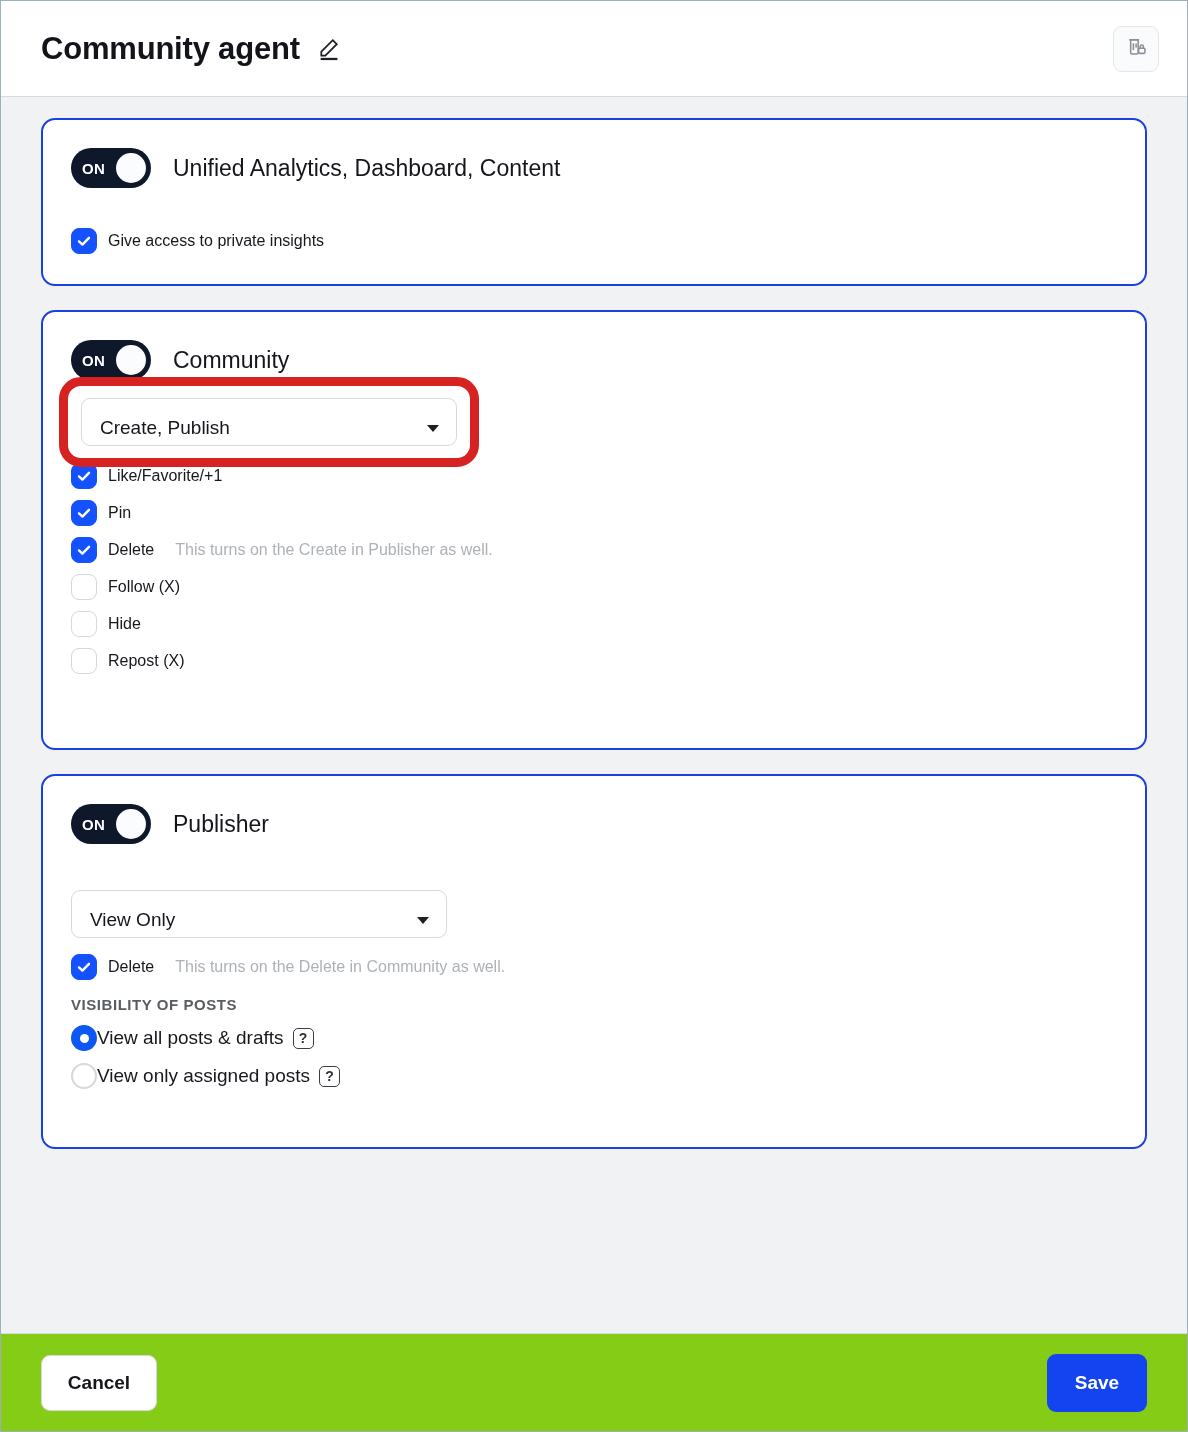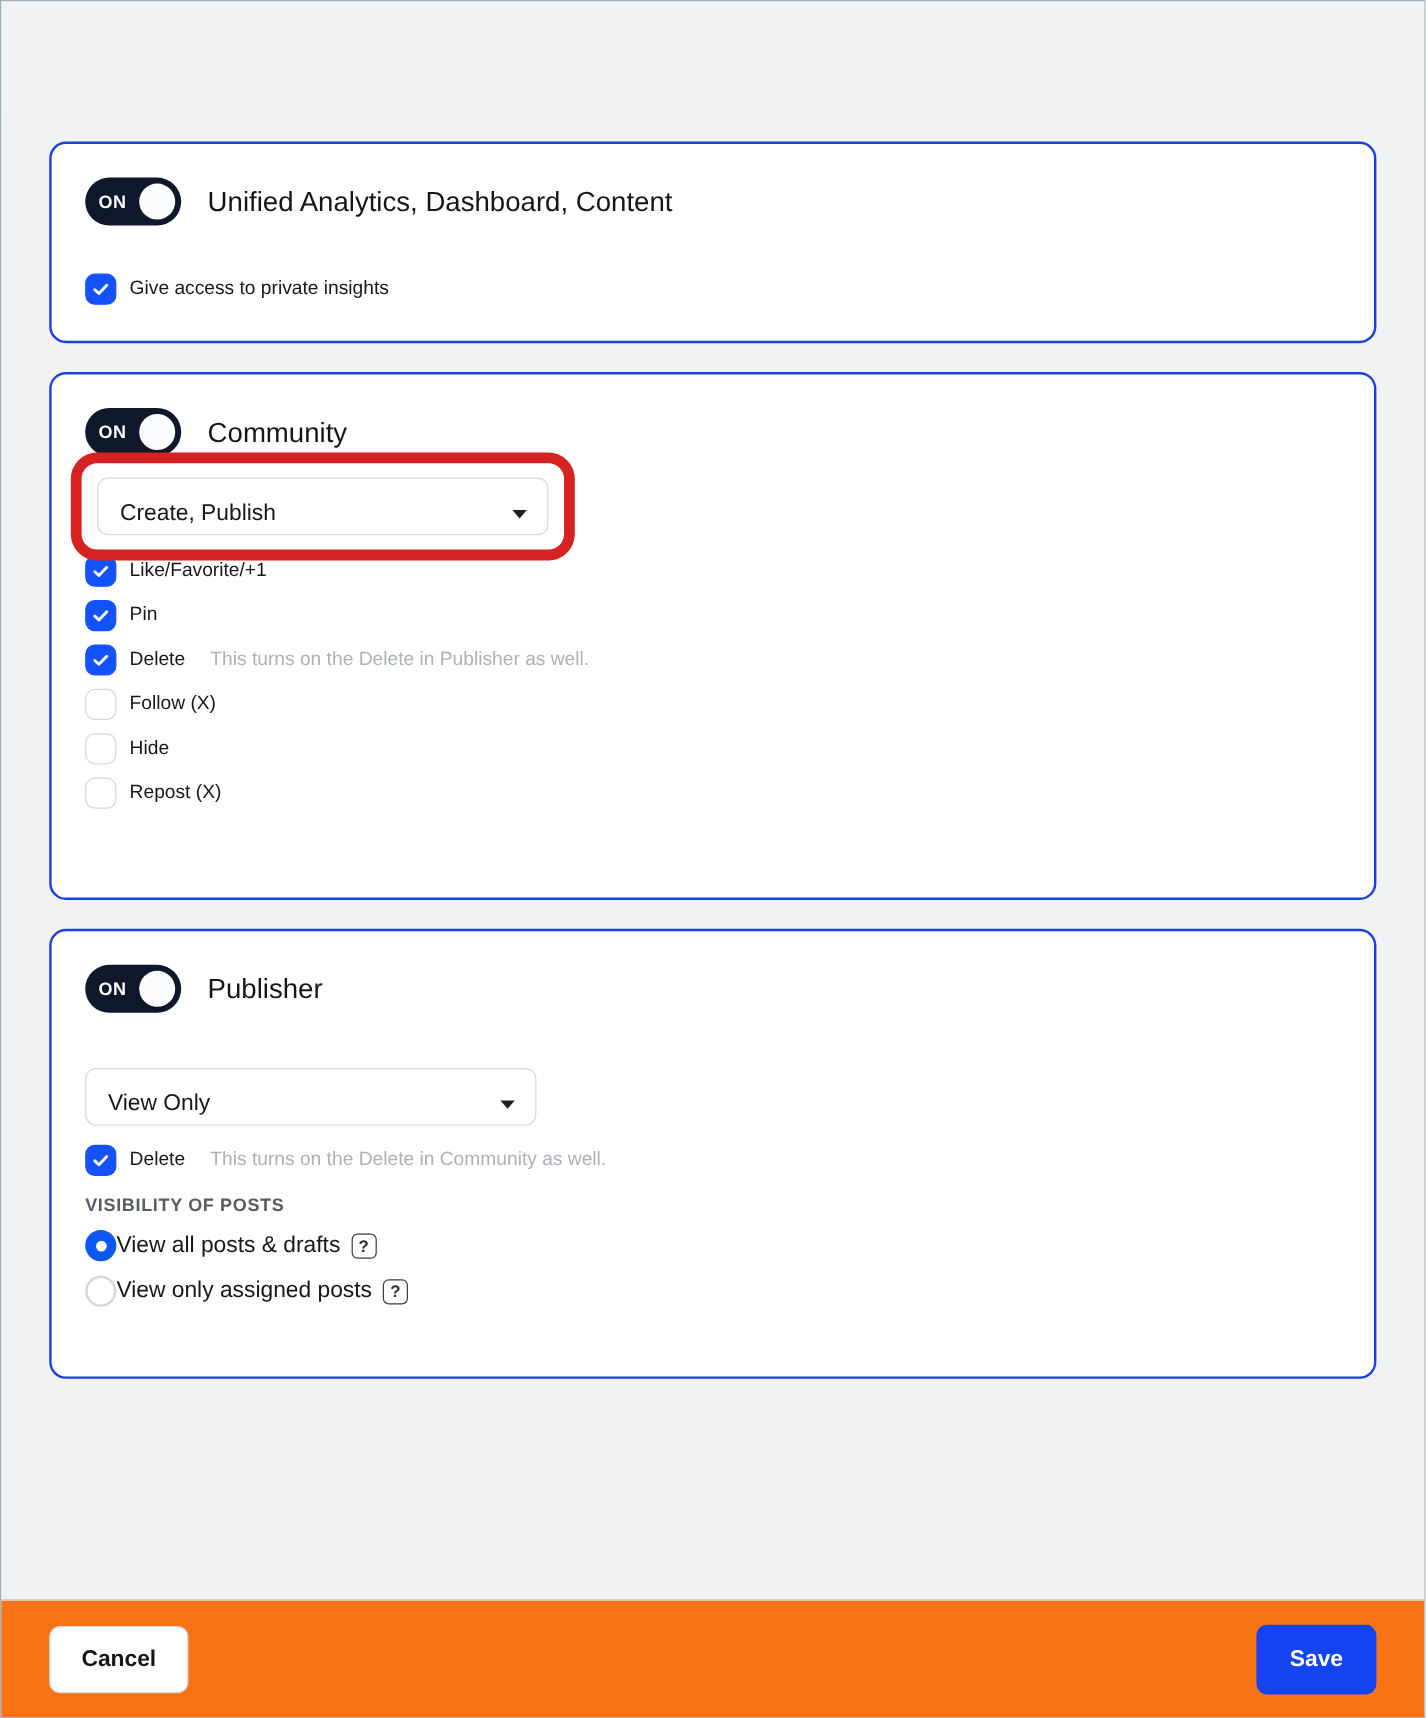--- a/index.html
+++ b/index.html
@@ -223,21 +223,21 @@
     letter-spacing: 0.55px;
     color: #585c64;
     margin: 12px 0 6px 0;
   }
 
   
   .footer {
     position: absolute;
     left: 0; right: 0; bottom: 0;
     height: 98px;
-    background: #f97316;
+    background: #84cc16;
     border-top: 1px solid #d7dade;
     display: flex;
     align-items: center;
     padding: 0 40px;
   }
   .btn-cancel {
     height: 56px;
     min-width: 116px;
     padding: 0 22px;
     border: 1px solid #d6d9de;
@@ -262,20 +262,42 @@
     color: #ffffff;
     cursor: pointer;
     font-family: "Liberation Sans", sans-serif;
   }
 </style>
 </head>
 <body>
 
 <div class="screen">
 
+  <div class="header">
+    <div class="title">Community agent</div>
+    <span class="edit-icon">
+      <svg width="26" height="26" viewBox="0 0 24 24" fill="none" stroke="#1d1f25" stroke-width="1.6">
+        <path d="M15.5 3.8l3.7 3.7L8.6 18.1H4.9v-3.7z"></path>
+        <line x1="4.3" y1="21.2" x2="19.8" y2="21.2" stroke-width="2.1"></line>
+      </svg>
+    </span>
+    <div class="header-spacer"></div>
+    <div class="trash-btn">
+      <span>
+        <svg width="25" height="25" viewBox="0 0 24 24" fill="none" stroke="#8a8f97" stroke-width="1.5">
+          <line x1="5" y1="5.6" x2="14.5" y2="5.6"></line>
+          <path d="M6.4 5.6h7.2v12.2a1.4 1.4 0 01-1.4 1.4H7.8a1.4 1.4 0 01-1.4-1.4z"></path>
+          <line x1="9" y1="9" x2="9" y2="15.4"></line>
+          <line x1="11.6" y1="9" x2="11.6" y2="13"></line>
+          <rect x="14.1" y="13.6" width="6" height="5" rx="1"></rect>
+          <path d="M15.6 13.6v-1.6a1.5 1.5 0 013 0v1.6"></path>
+        </svg>
+      </span>
+    </div>
+  </div>
 
   <div class="body">
 
     <div class="card">
       <div class="toggle-row">
         <div class="toggle">
           <span class="lbl">ON</span>
           <span class="knob"></span>
         </div>
         <div class="section-title">Unified Analytics, Dashboard, Content</div>
@@ -326,21 +348,21 @@
           </span>
           <span class="cb-label">Pin</span>
         </div>
         <div class="cb-row">
           <span class="cb checked">
             <svg class="tick" width="16" height="16" viewBox="0 0 16 16" fill="none" stroke="#ffffff" stroke-width="2.4" stroke-linecap="round" stroke-linejoin="round">
                 <polyline points="3,8.4 6.4,11.6 13,4.8"></polyline>
               </svg>
           </span>
           <span class="cb-label">Delete</span>
-          <span class="hint">This turns on the Delete in Publisher as well.</span>
+          <span class="hint">This turns on the Create in Publisher as well.</span>
         </div>
         <div class="cb-row">
           <span class="cb">
             
           </span>
           <span class="cb-label">Follow (X)</span>
         </div>
         <div class="cb-row">
           <span class="cb">
             

